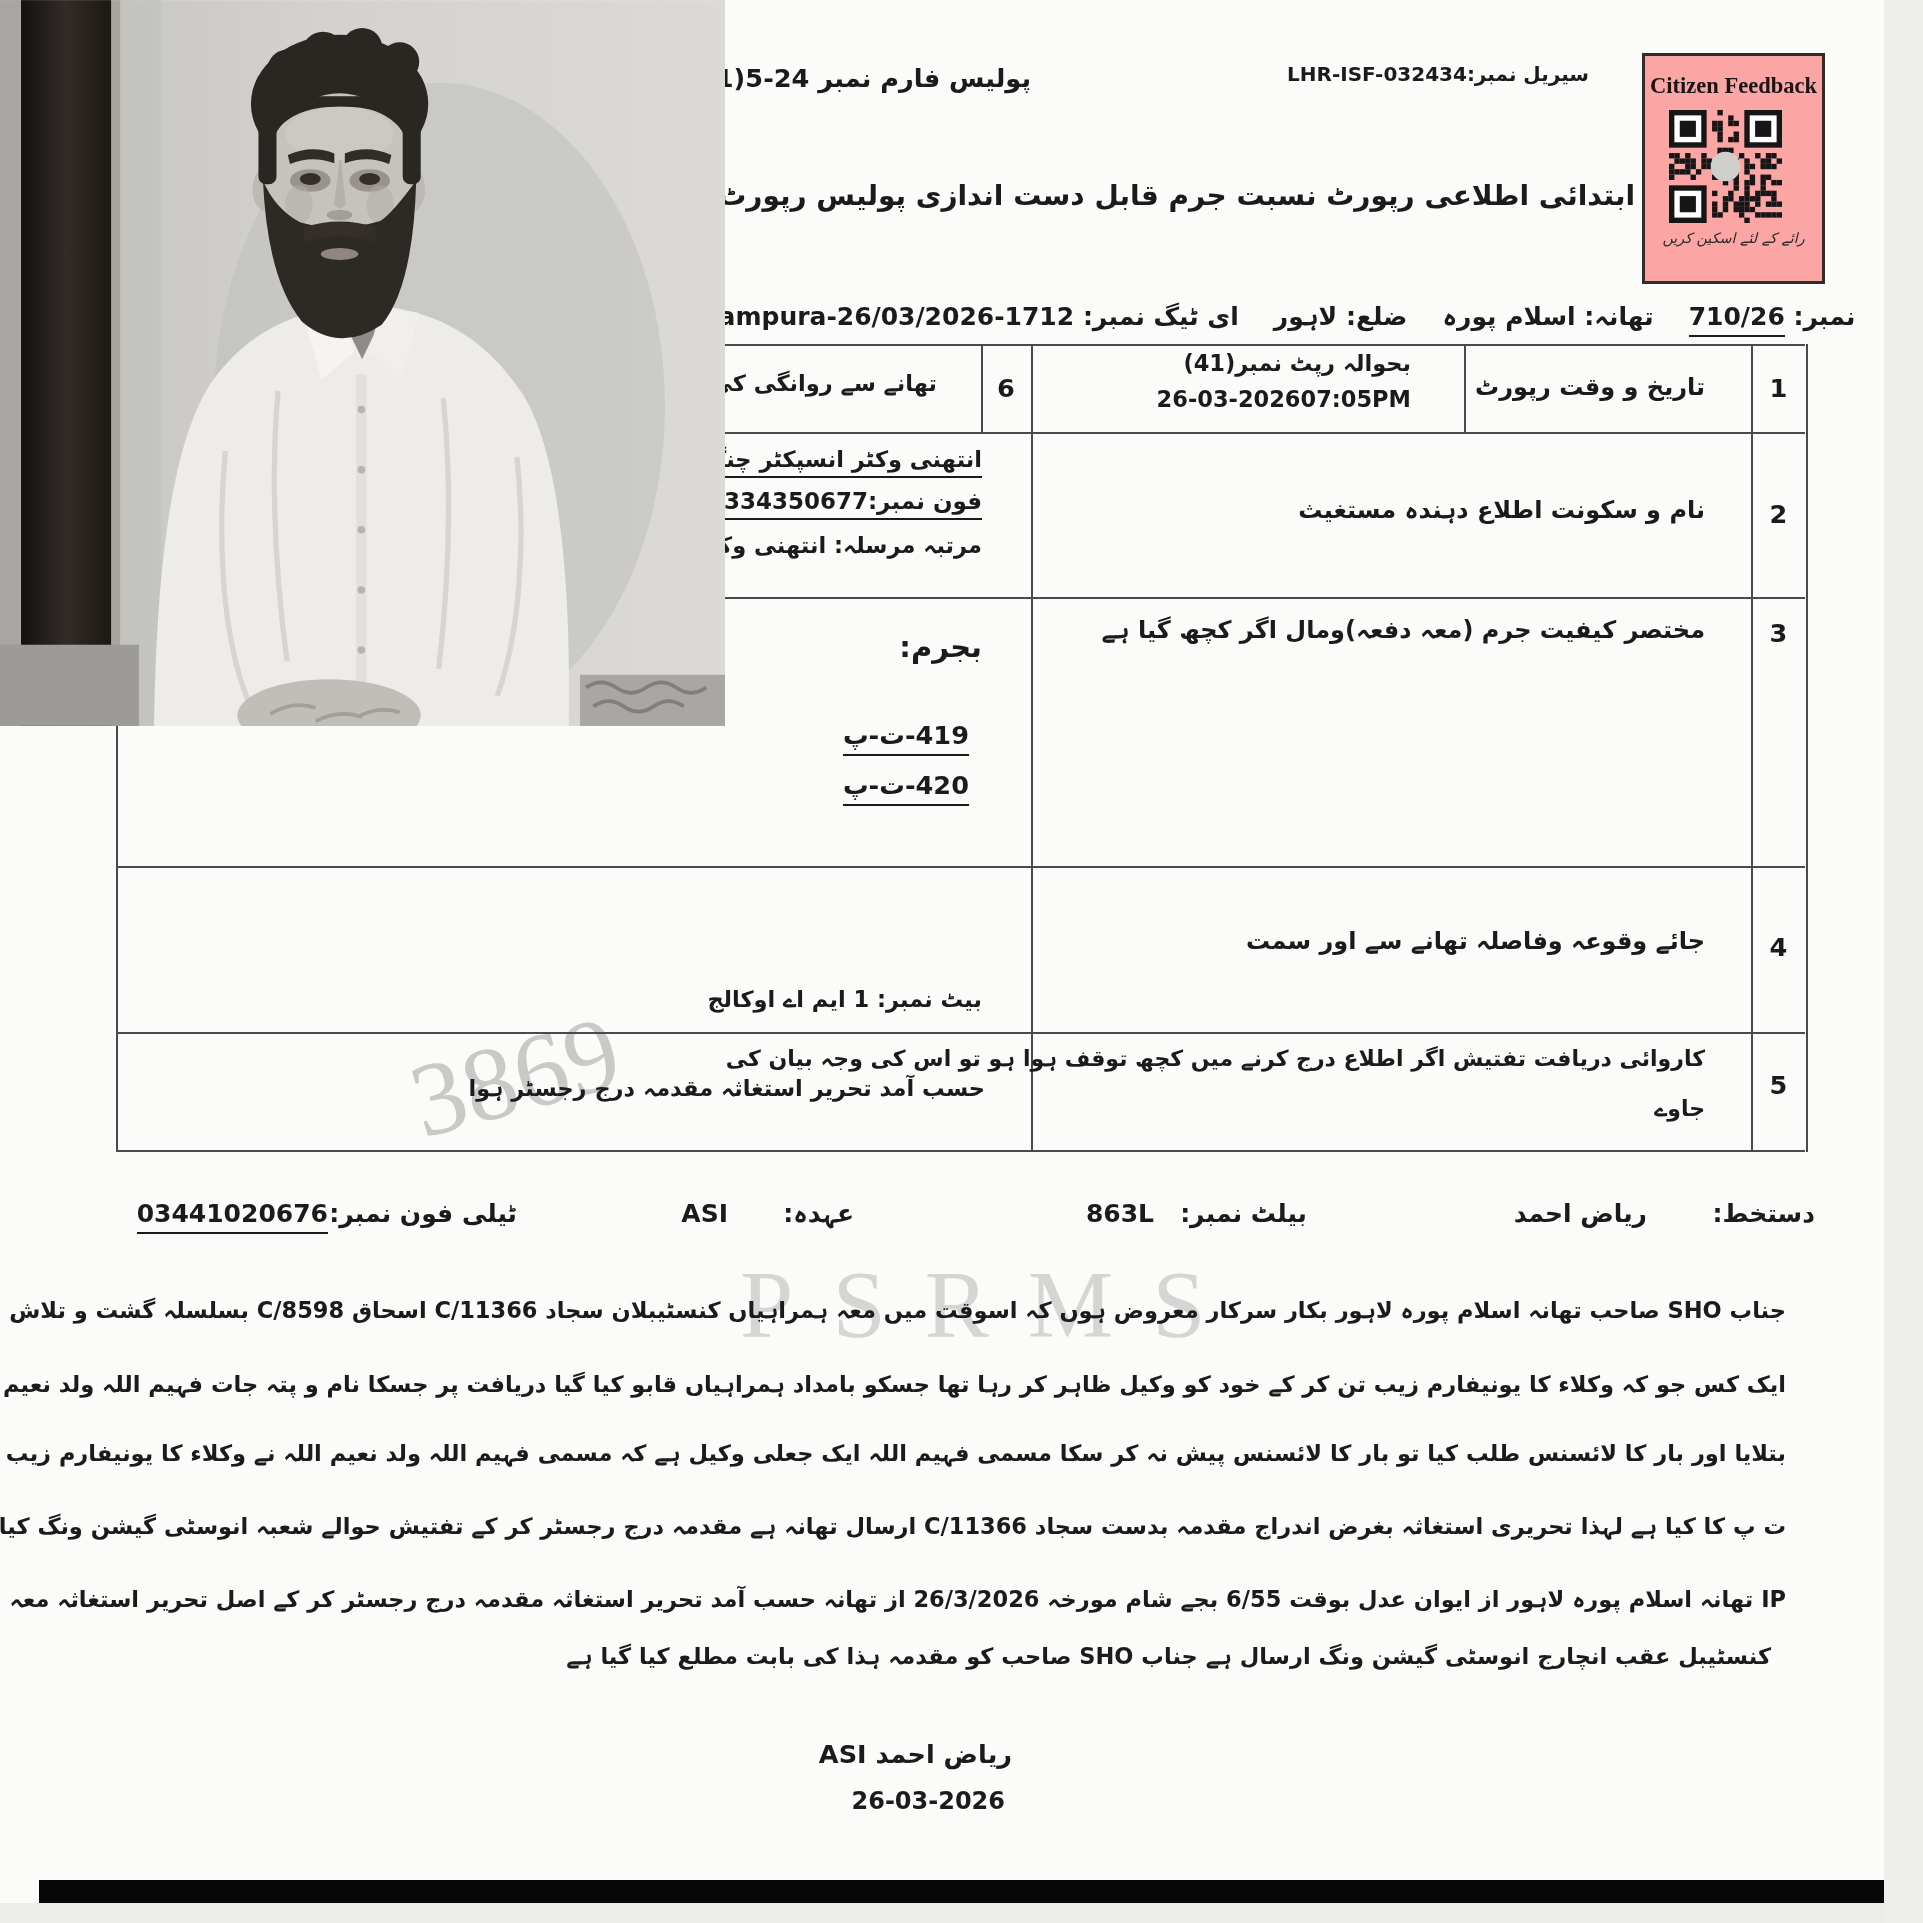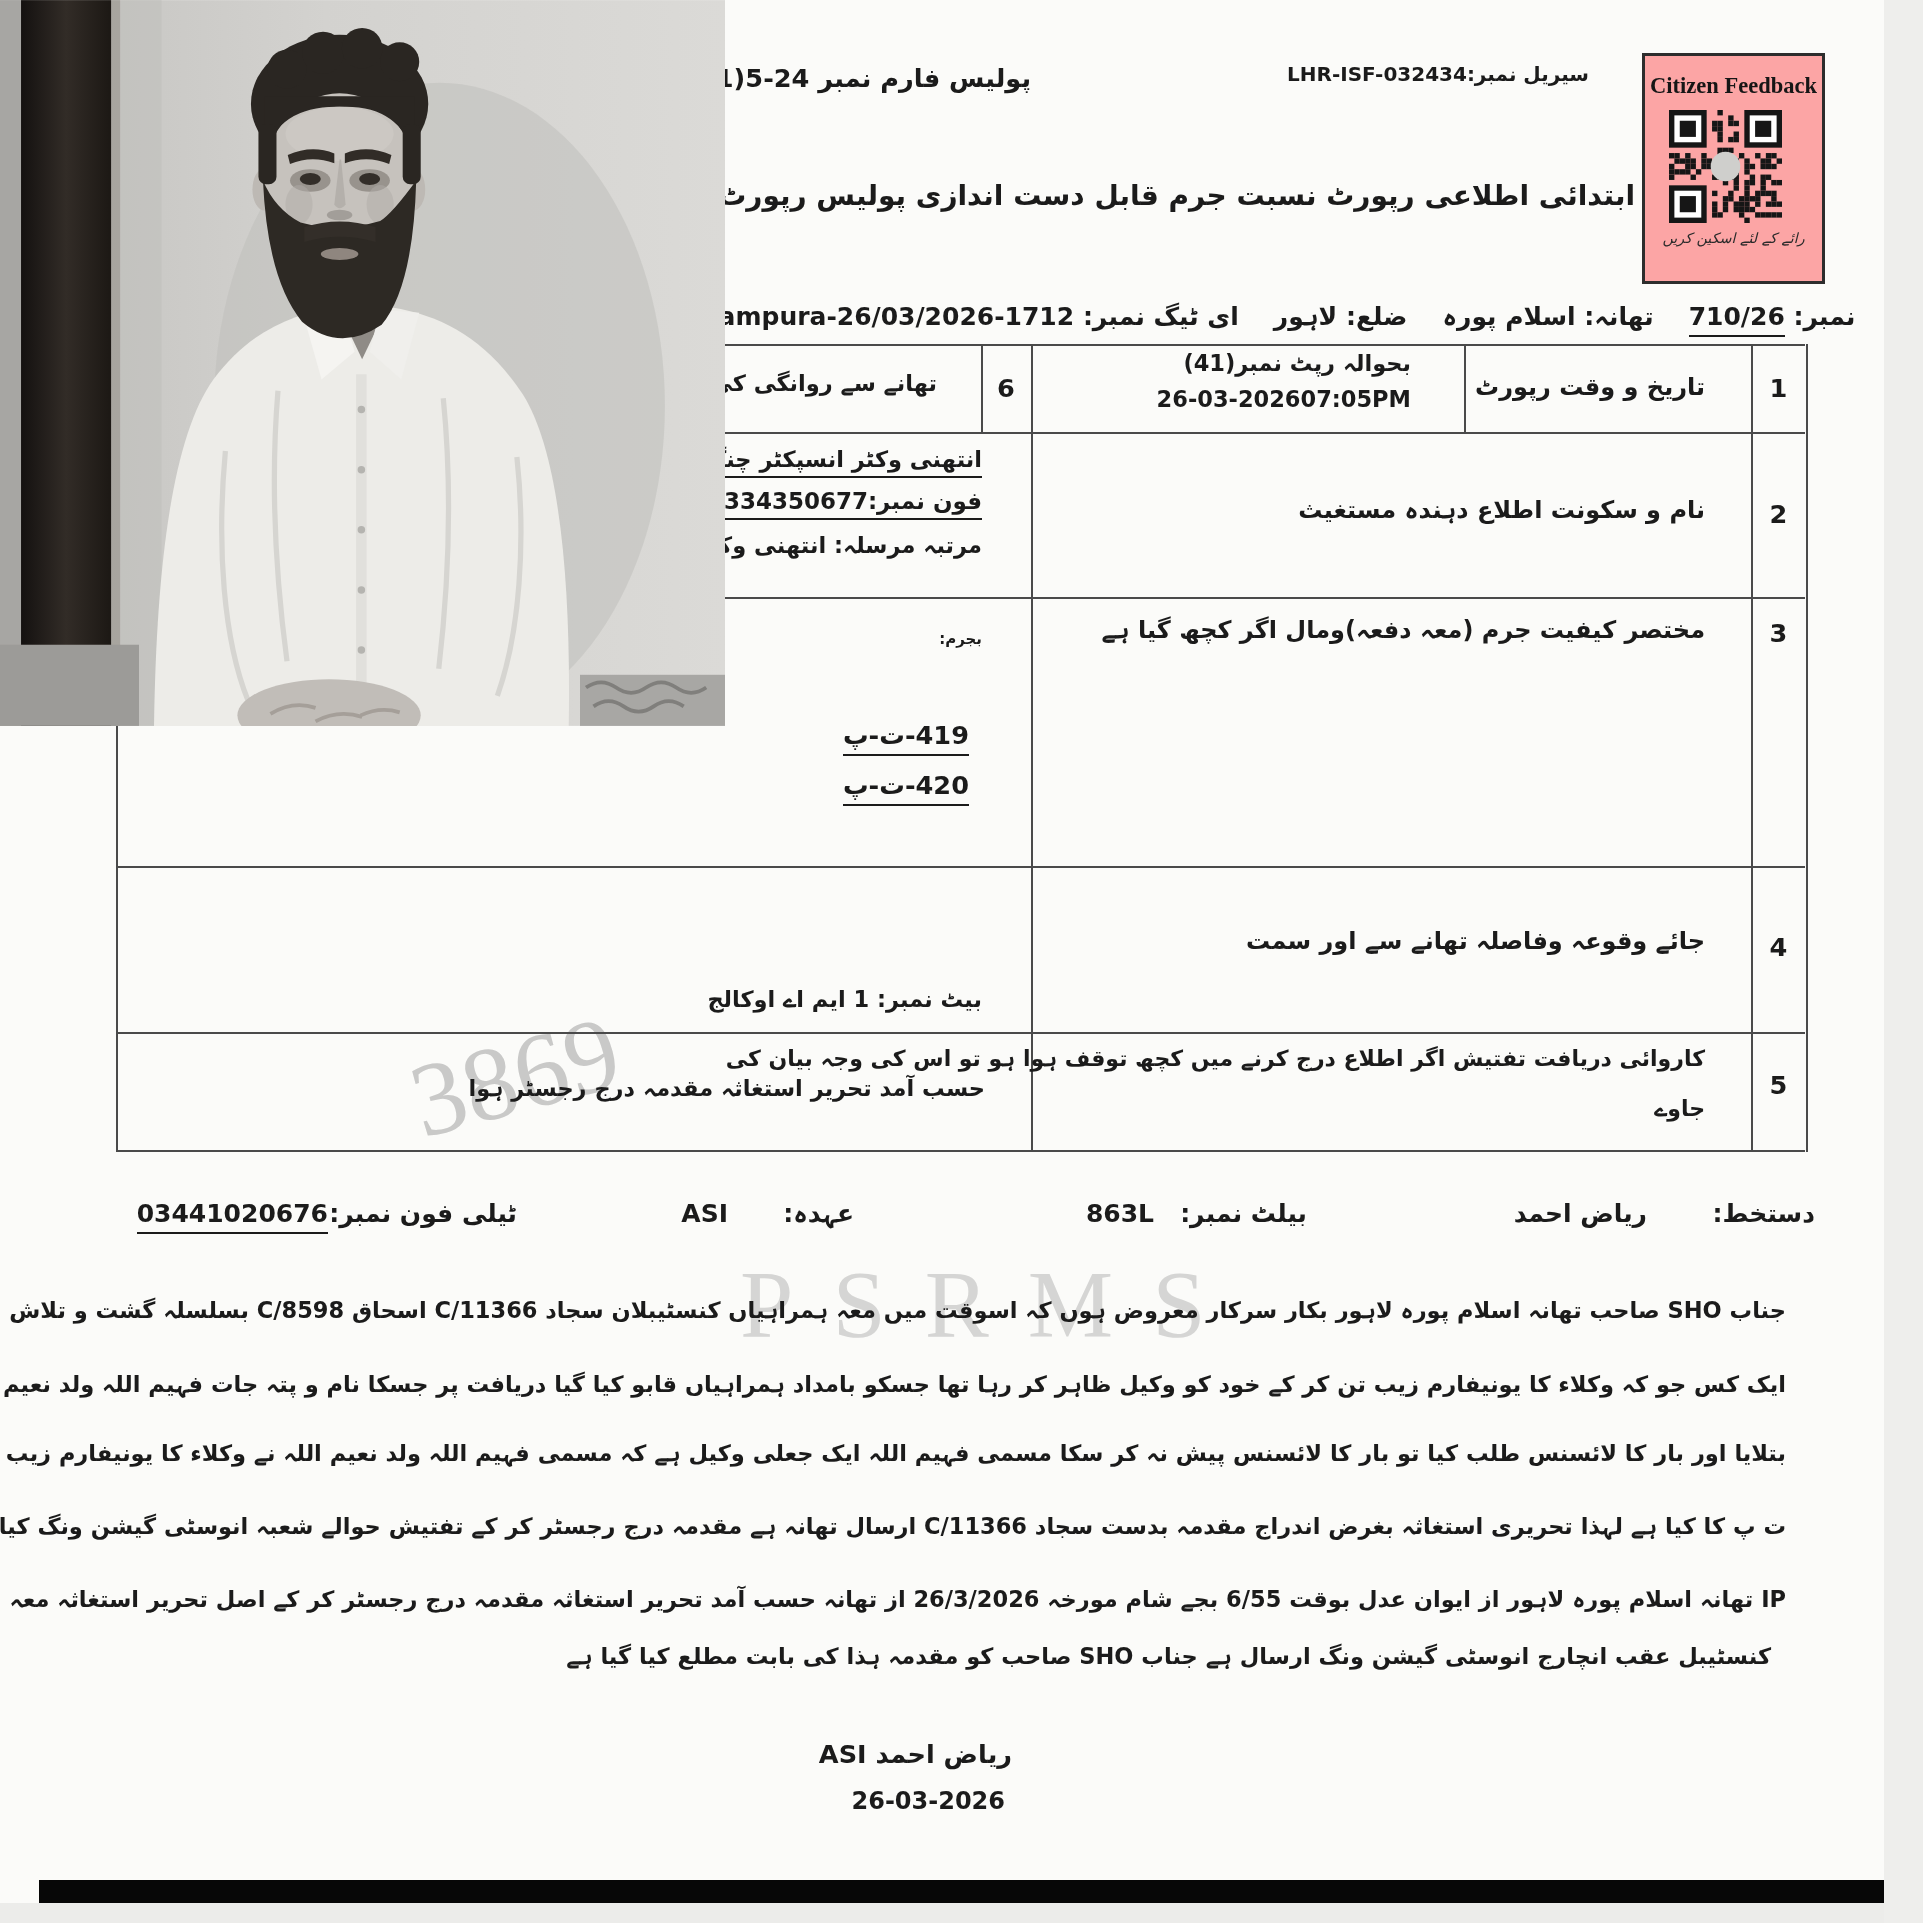--- a/index.html
+++ b/index.html
@@ -215,21 +215,21 @@
   <div class="t" style="top:1096px;right:179px;font-size:22px;z-index:2;">جاوے</div>
   <div class="t" style="top:370px;right:947px;font-size:22.5px;z-index:2;">تھانے سے روانگی کی تاریخ بوقت</div>
 
   <div class="t" style="top:350px;right:473px;font-size:22.5px;z-index:2;">بحوالہ رپٹ نمبر(41)</div>
   <div class="t" style="top:386px;right:473px;font-size:22.5px;z-index:2;">26-03-202607:05PM</div>
 
   <div class="t u" style="top:446px;right:902px;font-size:22.5px;z-index:2;">انتھنی وکٹر انسپکٹر چنگ: تھانہ اسلام پورہ پیش</div>
   <div class="t u" style="top:488px;right:902px;font-size:23px;z-index:2;">فون نمبر:03334350677</div>
   <div class="t" style="top:532px;right:902px;font-size:22.5px;z-index:2;">مرتبہ مرسلہ: انتھنی وکٹر انسپکٹر تھانہ اسلام</div>
 
-  <div class="t" style="top:630px;right:902px;font-size:15px;z-index:2;">بجرم:</div>
+  <div class="t" style="top:630px;right:902px;font-size:29px;z-index:2;">بجرم:</div>
   <div class="t u" style="top:720px;right:915px;font-size:25.6px;z-index:2;">419-ت-پ</div>
   <div class="t u" style="top:770px;right:915px;font-size:25.6px;z-index:2;">420-ت-پ</div>
 
   <div class="t" style="top:986px;right:902px;font-size:22.5px;z-index:2;">بیٹ نمبر: 1 ایم اے اوکالج</div>
 
   <div class="t" style="top:1075px;right:899px;font-size:22.5px;z-index:2;">حسب آمد تحریر استغاثہ مقدمہ درج رجسٹر ہوا</div>
   <div class="wm" style="left:410px;top:1016px;font-size:105px;transform:rotate(-15deg);color:#c9c9c8;">3869</div>
 
   <div class="t" style="top:1199px;right:69px;font-size:25px;">دستخط:</div>
   <div class="t" style="top:1199px;right:237px;font-size:25px;">ریاض احمد</div>

